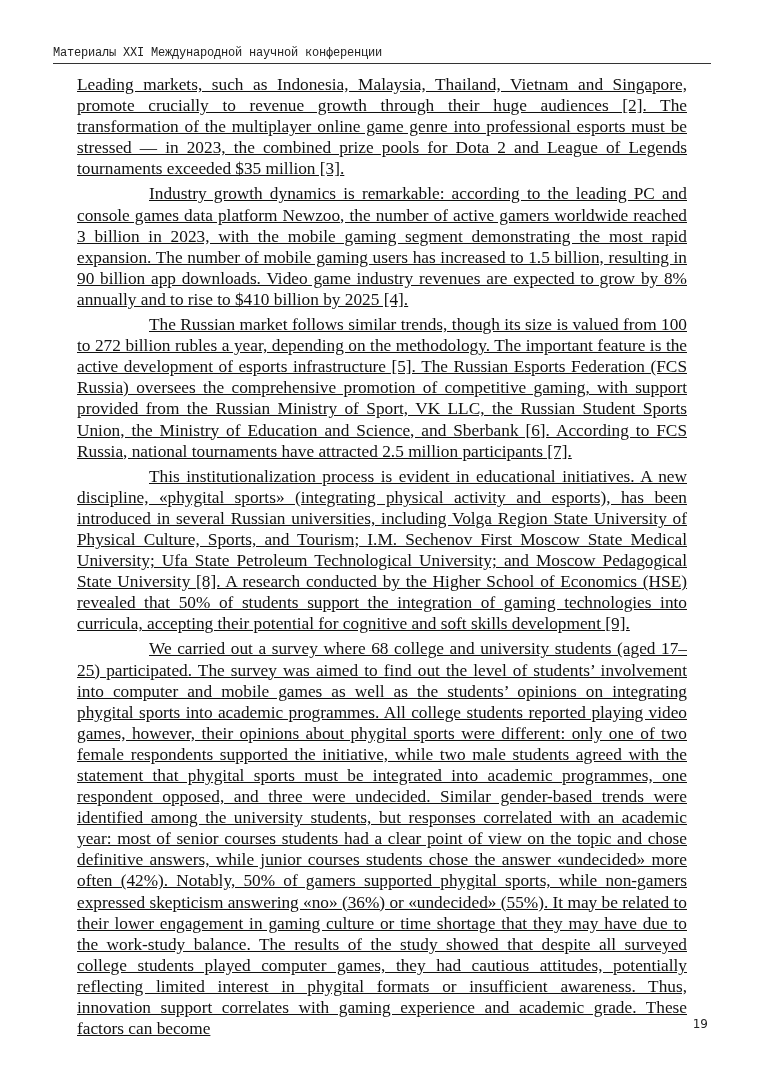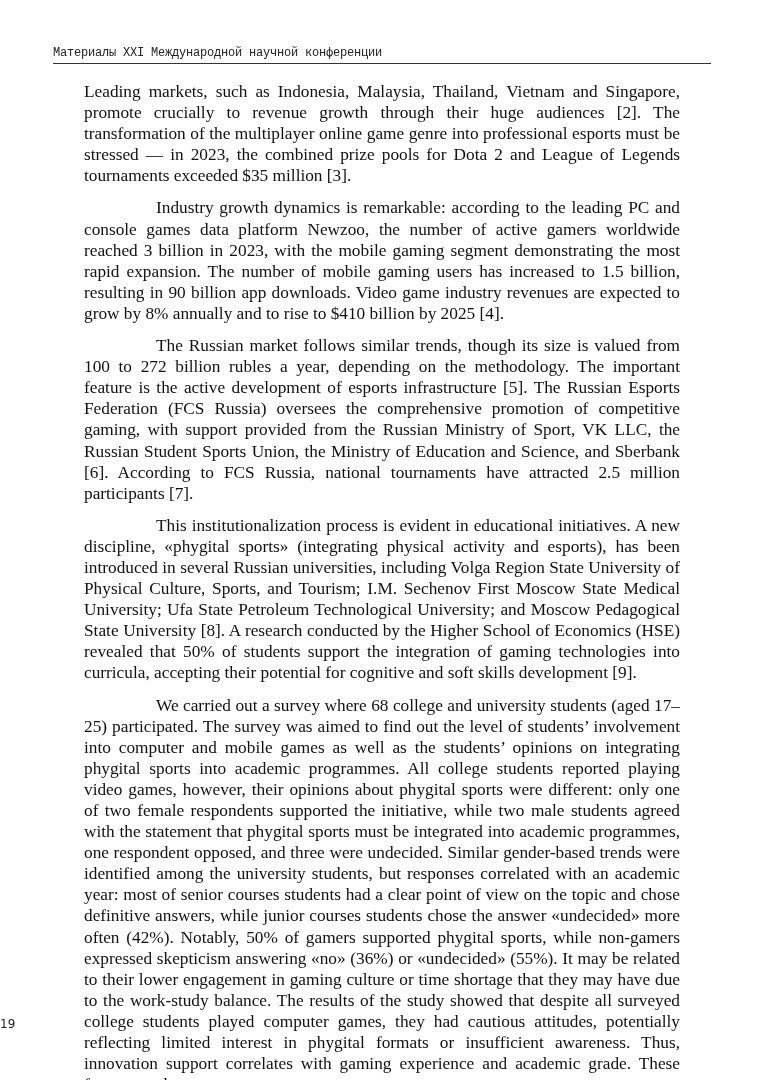--- a/index.html
+++ b/index.html
@@ -32,33 +32,34 @@
       left: 73px;
       top: 70px;
       width: 618px;
       font-family: "Liberation Serif", "DejaVu Serif", serif;
       font-size: 17.3px;
       line-height: 21.1px;
       text-align: justify;
       color: #111111;
     }
     .body-text p {
-      margin: 11px;
+      margin: 4px;
       text-indent: 0;
       text-align: justify;
+      text-decoration: underline;
     }
     .body-text p.indent {
       text-indent: 72px;
     }
     .page-number {
       position: absolute;
       left: 0;
       width: 708px;
       top: 1017px;
-      text-align: left;
+      text-align: right;
       font-family: "DejaVu Sans", "Liberation Sans", sans-serif;
       font-size: 12px;
       color: #222222;
     }
   </style>
 </head>
 <body>
 
 <div class="running-header">Материалы XXI Международной научной конференции</div>
 

